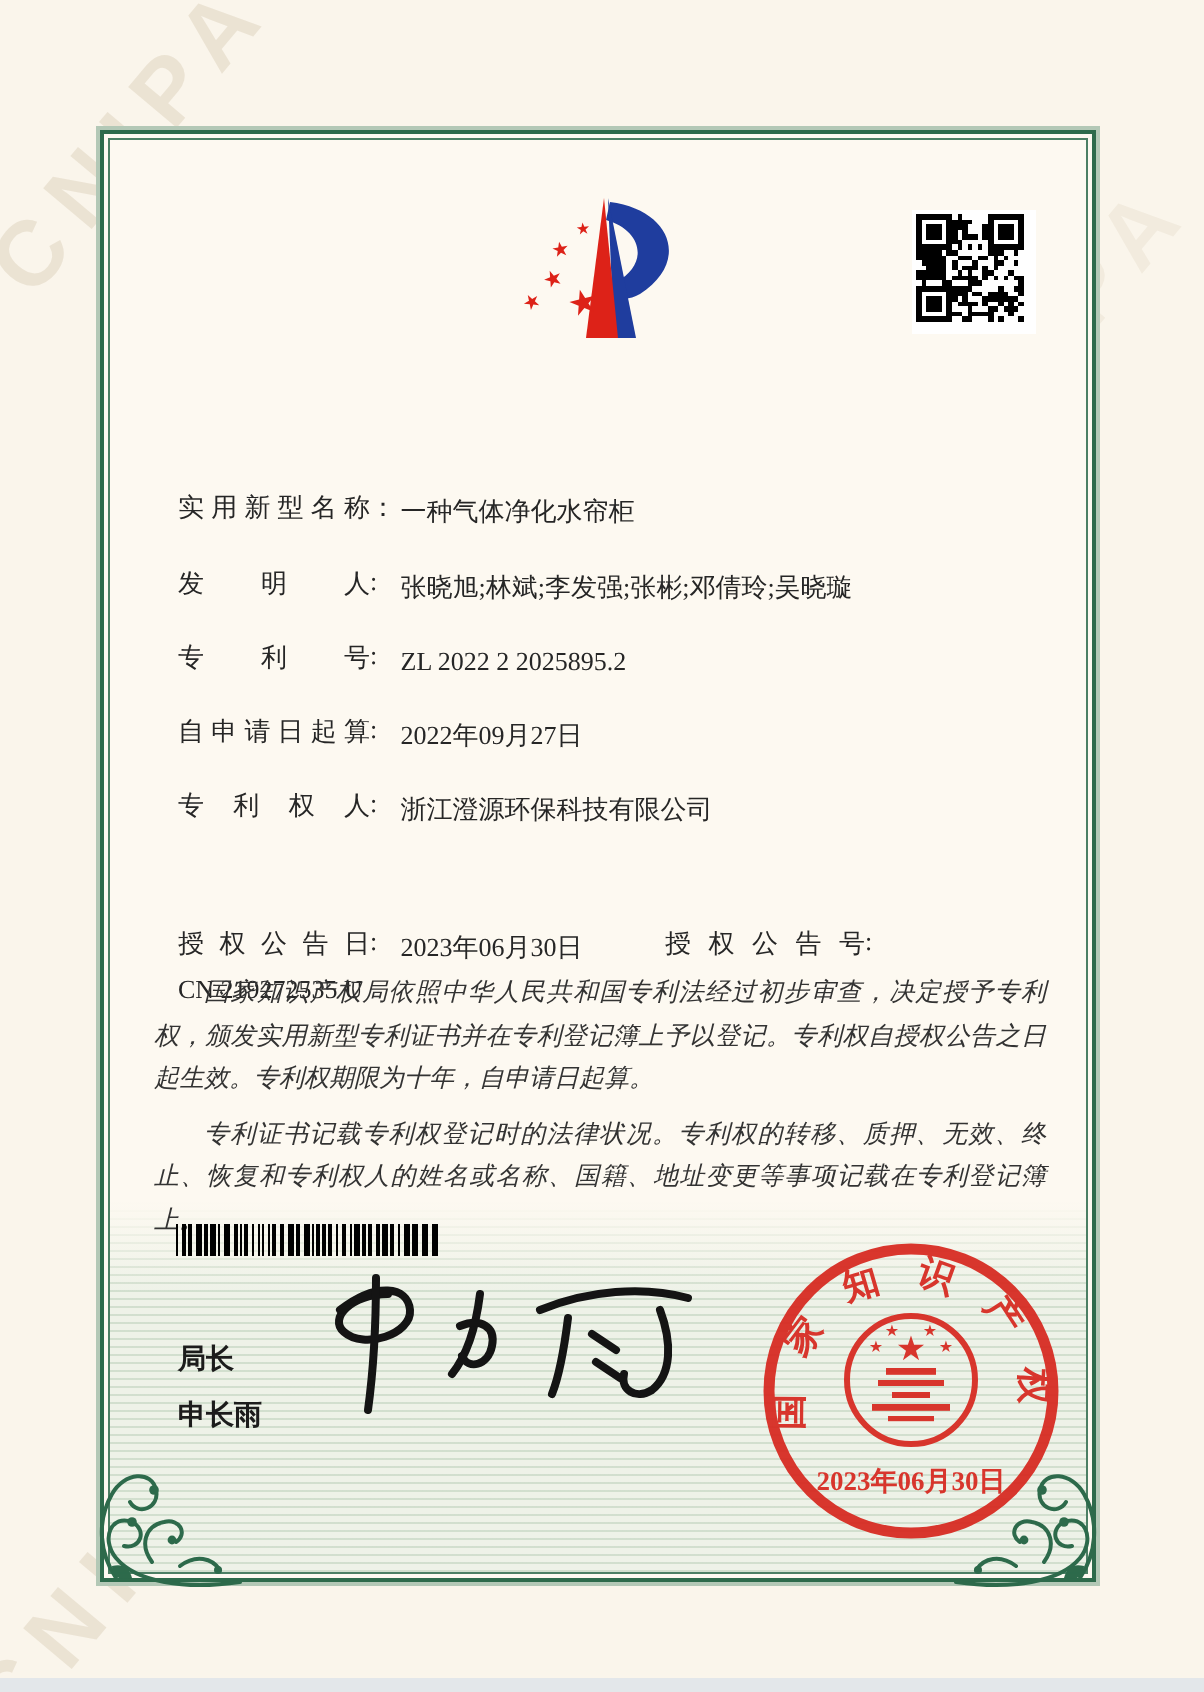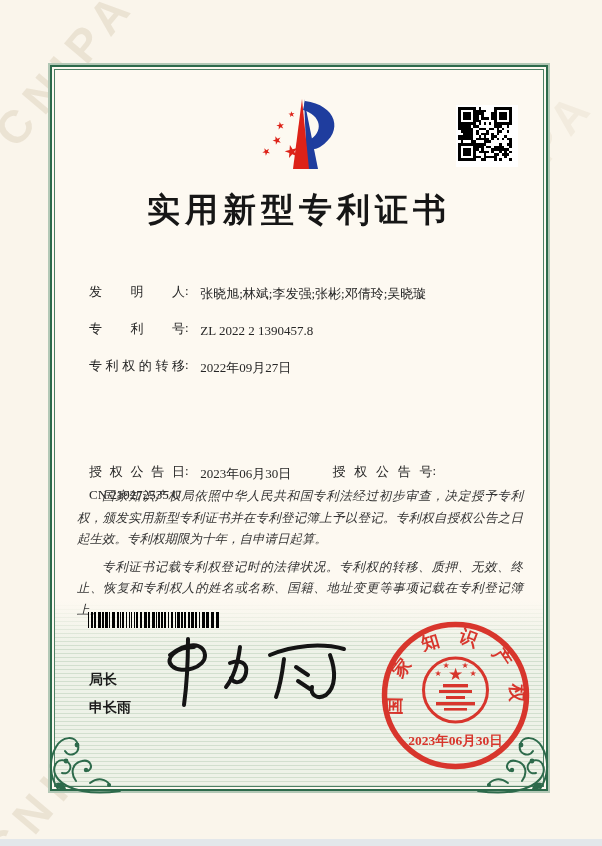--- a/index.html
+++ b/index.html
@@ -356,33 +356,40 @@
           <i style="position: absolute; left: 12.8571px; top: 51.4286px; width: 2.57143px; height: 2.57143px; background: rgb(0, 0, 0);"></i>
           <i style="position: absolute; left: 15.4286px; top: 51.4286px; width: 2.57143px; height: 2.57143px; background: rgb(0, 0, 0);"></i>
           <i style="position: absolute; left: 23.1429px; top: 51.4286px; width: 2.57143px; height: 2.57143px; background: rgb(0, 0, 0);"></i>
           <i style="position: absolute; left: 25.7143px; top: 51.4286px; width: 2.57143px; height: 2.57143px; background: rgb(0, 0, 0);"></i>
           <i style="position: absolute; left: 36px; top: 51.4286px; width: 2.57143px; height: 2.57143px; background: rgb(0, 0, 0);"></i>
           <i style="position: absolute; left: 41.1429px; top: 51.4286px; width: 2.57143px; height: 2.57143px; background: rgb(0, 0, 0);"></i>
           <i style="position: absolute; left: 51.4286px; top: 51.4286px; width: 2.57143px; height: 2.57143px; background: rgb(0, 0, 0);"></i>
         </div>
       </div>
 
-    <div class="title">实用新型专利证书</div>
-
+
+    <div class="row" style="top:178px;">
+      <span class="lbl">实用新型名称</span><span class="col">：</span>
+      <span class="val">一种气体净化水帘柜</span>
+    </div>
     <div class="row" style="top:216px;">
       <span class="lbl">发明人</span><span class="col">:</span>
       <span class="val">张晓旭;林斌;李发强;张彬;邓倩玲;吴晓璇</span>
     </div>
     <div class="row" style="top:253px;">
       <span class="lbl">专利号</span><span class="col">:</span>
-      <span class="val">ZL 2022 2 1390457.8</span>
+      <span class="val">ZL 2022 2 2025895.2</span>
     </div>
     <div class="row" style="top:290px;">
-      <span class="lbl">专利权的转移</span><span class="col">:</span>
+      <span class="lbl">自申请日起算</span><span class="col">:</span>
       <span class="val">2022年09月27日</span>
+    </div>
+    <div class="row" style="top:327px;">
+      <span class="lbl">专利权人</span><span class="col">:</span>
+      <span class="val">浙江澄源环保科技有限公司</span>
     </div>
     <div class="row" style="top:396px;">
       <span class="lbl">授权公告日</span><span class="col">:</span>
       <span class="val">2023年06月30日</span>
       <span class="lbl2">授权公告号</span><span class="col">:</span>
       <span class="val">CN 219272535 U</span>
     </div>
 
     <div class="legal">
       <p>国家知识产权局依照中华人民共和国专利法经过初步审查，决定授予专利权，颁发实用新型专利证书并在专利登记簿上予以登记。专利权自授权公告之日起生效。专利权期限为十年，自申请日起算。</p>

